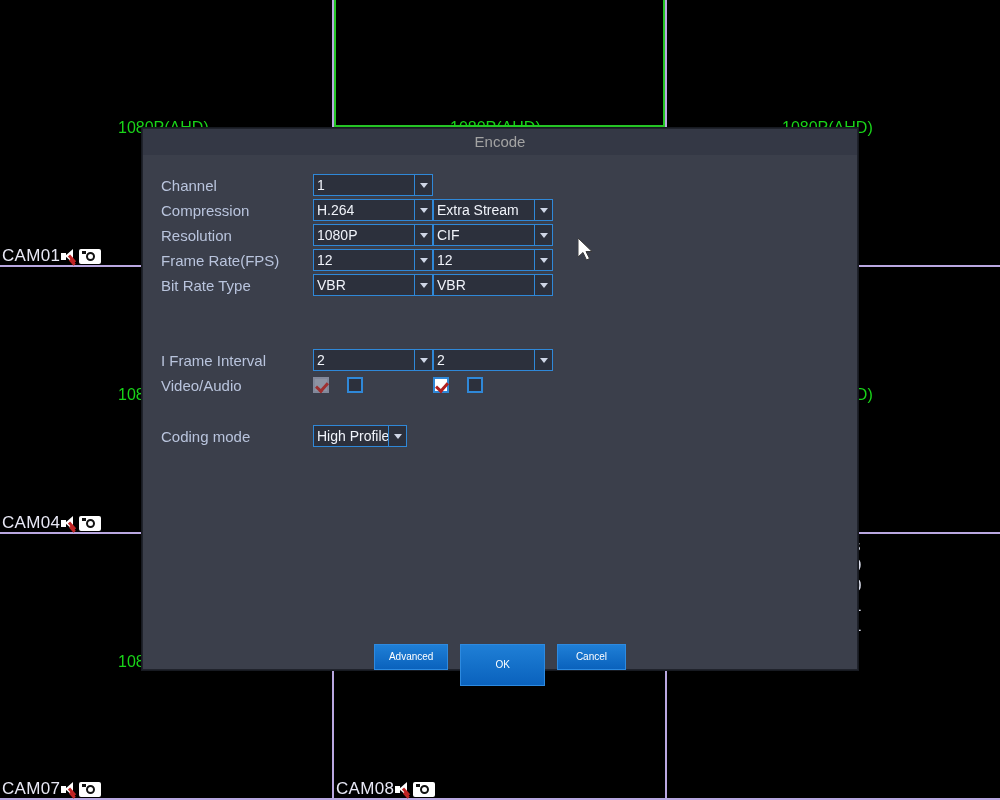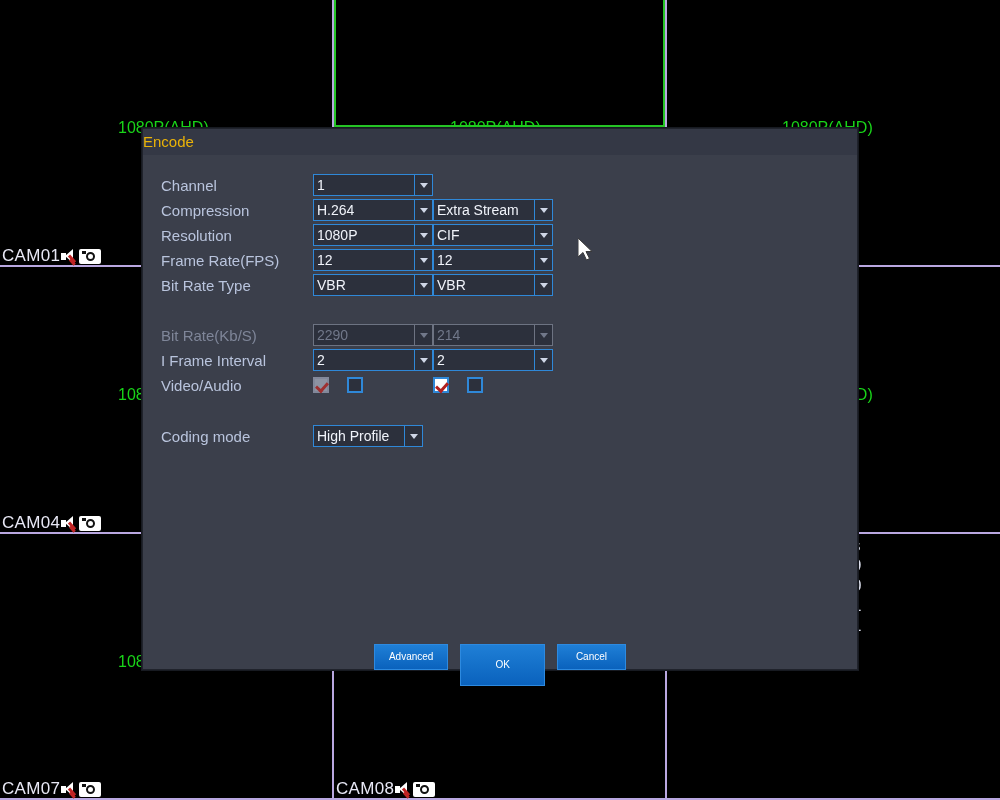--- a/index.html
+++ b/index.html
@@ -81,21 +81,21 @@
     position:absolute; left:142px; top:128px;
     width:716px; height:542px;
     background:#3b3f4b;
     border:1px solid #20232c;
     box-sizing:border-box;
     box-shadow:0 0 0 1px #171a21;
   }
   .dlg-title {
     height:26px; line-height:26px;
     background:#343845;
-    color:#eab308; font-size:15px; text-align:left;
+    color:#a3a3a3; font-size:15px; text-align:center;
     font-family:"Liberation Sans", sans-serif;
   }
   .dlg-body { position:relative; height:516px; }
 
   .frow {
     position:absolute; left:18px; height:24px;
     display:flex; align-items:center;
   }
   .flabel {
     width:134px; color:#b9c4dd; font-size:15px;
@@ -128,21 +128,21 @@
     border-right:4px solid transparent;
     border-top:5px solid #cfd6e6;
   }
   .combo.disabled { border-color:#6d7382; }
   .combo.disabled .val { color:#71788a; }
   .combo.disabled .arrow { border-left-color:#6d7382; }
   .combo.disabled .arrow i { border-top-color:#71788a; }
 
   .w-main { width:120px; }
   .w-extra { width:120px; }
-  .w-coding { width:110px; }
+  .w-coding { width:94px; }
 
   .col-main { position:absolute; left:152px; }
   .col-extra { position:absolute; left:272px; }
 
   
   .cbx {
     width:16px; height:16px; box-sizing:border-box;
     border:2px solid #2f88d8; background:#2c303c;
     position:relative;
   }
@@ -346,39 +346,20 @@
           <span class="combo w-extra">
             <span class="val">VBR</span>
             <span class="arrow">
                 <i></i>
               </span>
           </span>
         </span>
       </div>
 
 
-      <div class="frow" style="top:168px;">
-        <span class="flabel dim">Bit Rate(Kb/S)</span>
-        <span class="col-main">
-          <span class="combo w-main disabled">
-            <span class="val">2290</span>
-            <span class="arrow">
-                <i></i>
-              </span>
-          </span>
-        </span>
-        <span class="col-extra">
-          <span class="combo w-extra disabled">
-            <span class="val">214</span>
-            <span class="arrow">
-                <i></i>
-              </span>
-          </span>
-        </span>
-      </div>
 
       <div class="frow" style="top:193px;">
         <span class="flabel">I Frame Interval</span>
         <span class="col-main">
           <span class="combo w-main">
             <span class="val">2</span>
             <span class="arrow">
                 <i></i>
               </span>
           </span>

